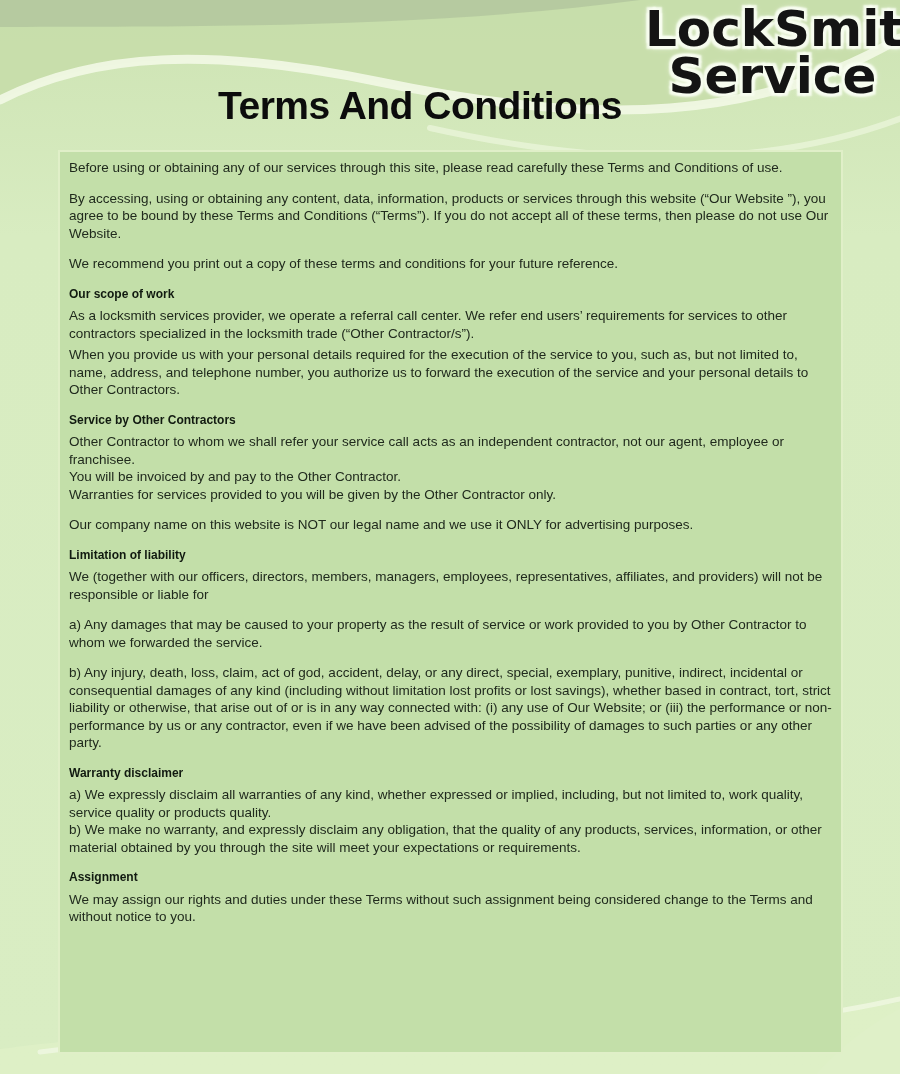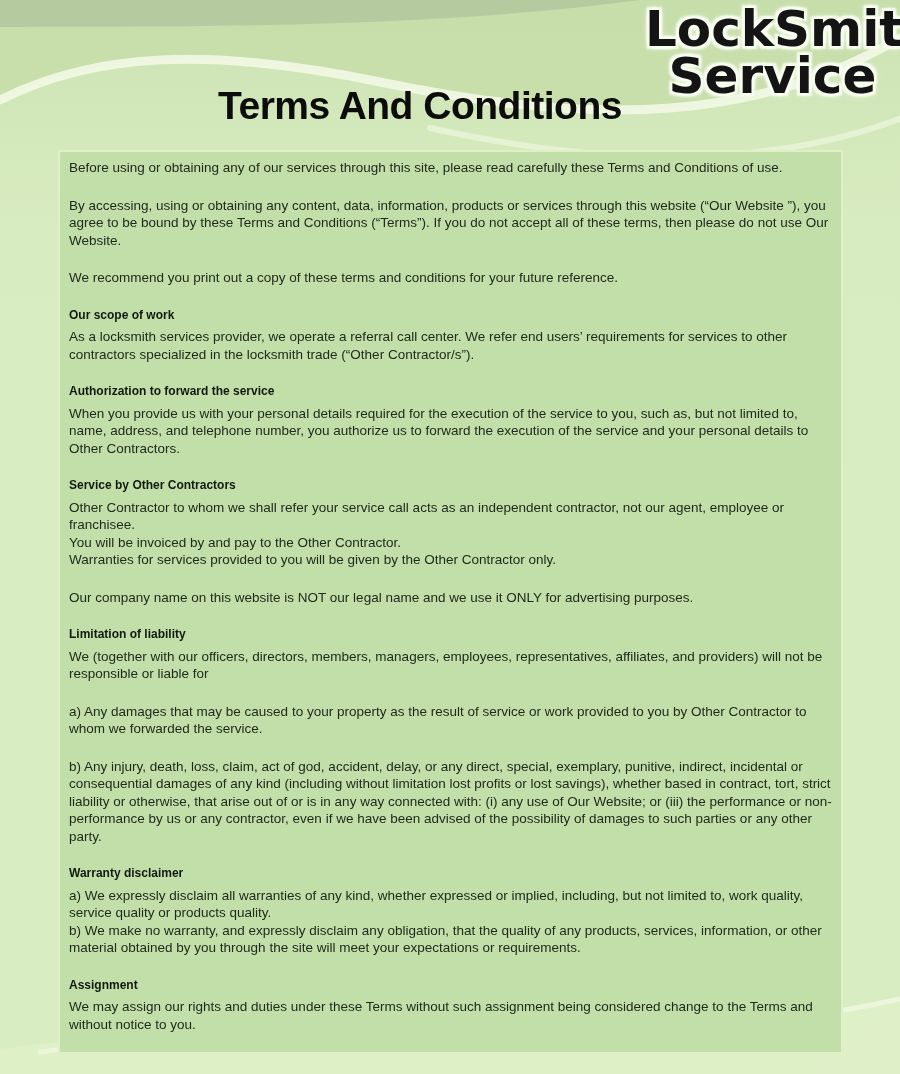--- a/index.html
+++ b/index.html
@@ -29,21 +29,21 @@
     position:absolute;top:84px;left:0;width:840px;margin:0;z-index:1;
     text-align:center;font-size:39px;font-weight:bold;color:#0c0c0c;
     letter-spacing:-0.5px;
   }
 
   .content-box{
     position:absolute;left:58px;top:150px;width:785px;height:904px;z-index:1;
     box-sizing:border-box;background:#c3dfa9;border:2px solid #e0efc8;
     padding:7px 9px;color:#202a1d;font-size:13.5px;line-height:17.5px;
   }
-  .block{margin-top:20px;}
+  .block{margin-top:13px;}
   .block.no-gap{margin-top:4px;}
   .content-box > .block:first-child{margin-top:0;}
   .sec-heading{font-weight:bold;font-size:12px;color:#111a10;}
 </style>
 </head>
 <body>
 
 <div class="page">
 
   <svg class="decor top" width="900" height="180" viewBox="0 0 900 180">
@@ -67,21 +67,20 @@
   <h1 class="title">Terms And Conditions</h1>
 
   <div class="content-box" id="content">
       <div class="block">Before using or obtaining any of our services through this site, please read carefully these Terms and Conditions of use.</div>
       <div class="block">By accessing, using or obtaining any content, data, information, products or services through this website (“Our Website ”), you agree to be bound by these Terms and Conditions (“Terms”). If you do not accept all of these terms, then please do not use Our Website.</div>
       <div class="block">We recommend you print out a copy of these terms and conditions for your future reference.</div>
       <div class="block sec-heading">Our scope of work</div>
       <div class="block no-gap">
         <div>As a locksmith services provider, we operate a referral call center. We refer end users’ requirements for services to other contractors specialized in the locksmith trade (“Other Contractor/s”).</div>
       </div>
-      <div class="block sec-heading">Authorization to forward the service</div>
       <div class="block no-gap">
         <div>When you provide us with your personal details required for the execution of the service to you, such as, but not limited to, name, address, and telephone number, you authorize us to forward the execution of the service and your personal details to Other Contractors.</div>
       </div>
       <div class="block sec-heading">Service by Other Contractors</div>
       <div class="block no-gap">
         <div>Other Contractor to whom we shall refer your service call acts as an independent contractor, not our agent, employee or franchisee.</div>
         <div>You will be invoiced by and pay to the Other Contractor.</div>
         <div>Warranties for services provided to you will be given by the Other Contractor only.</div>
       </div>
       <div class="block">

